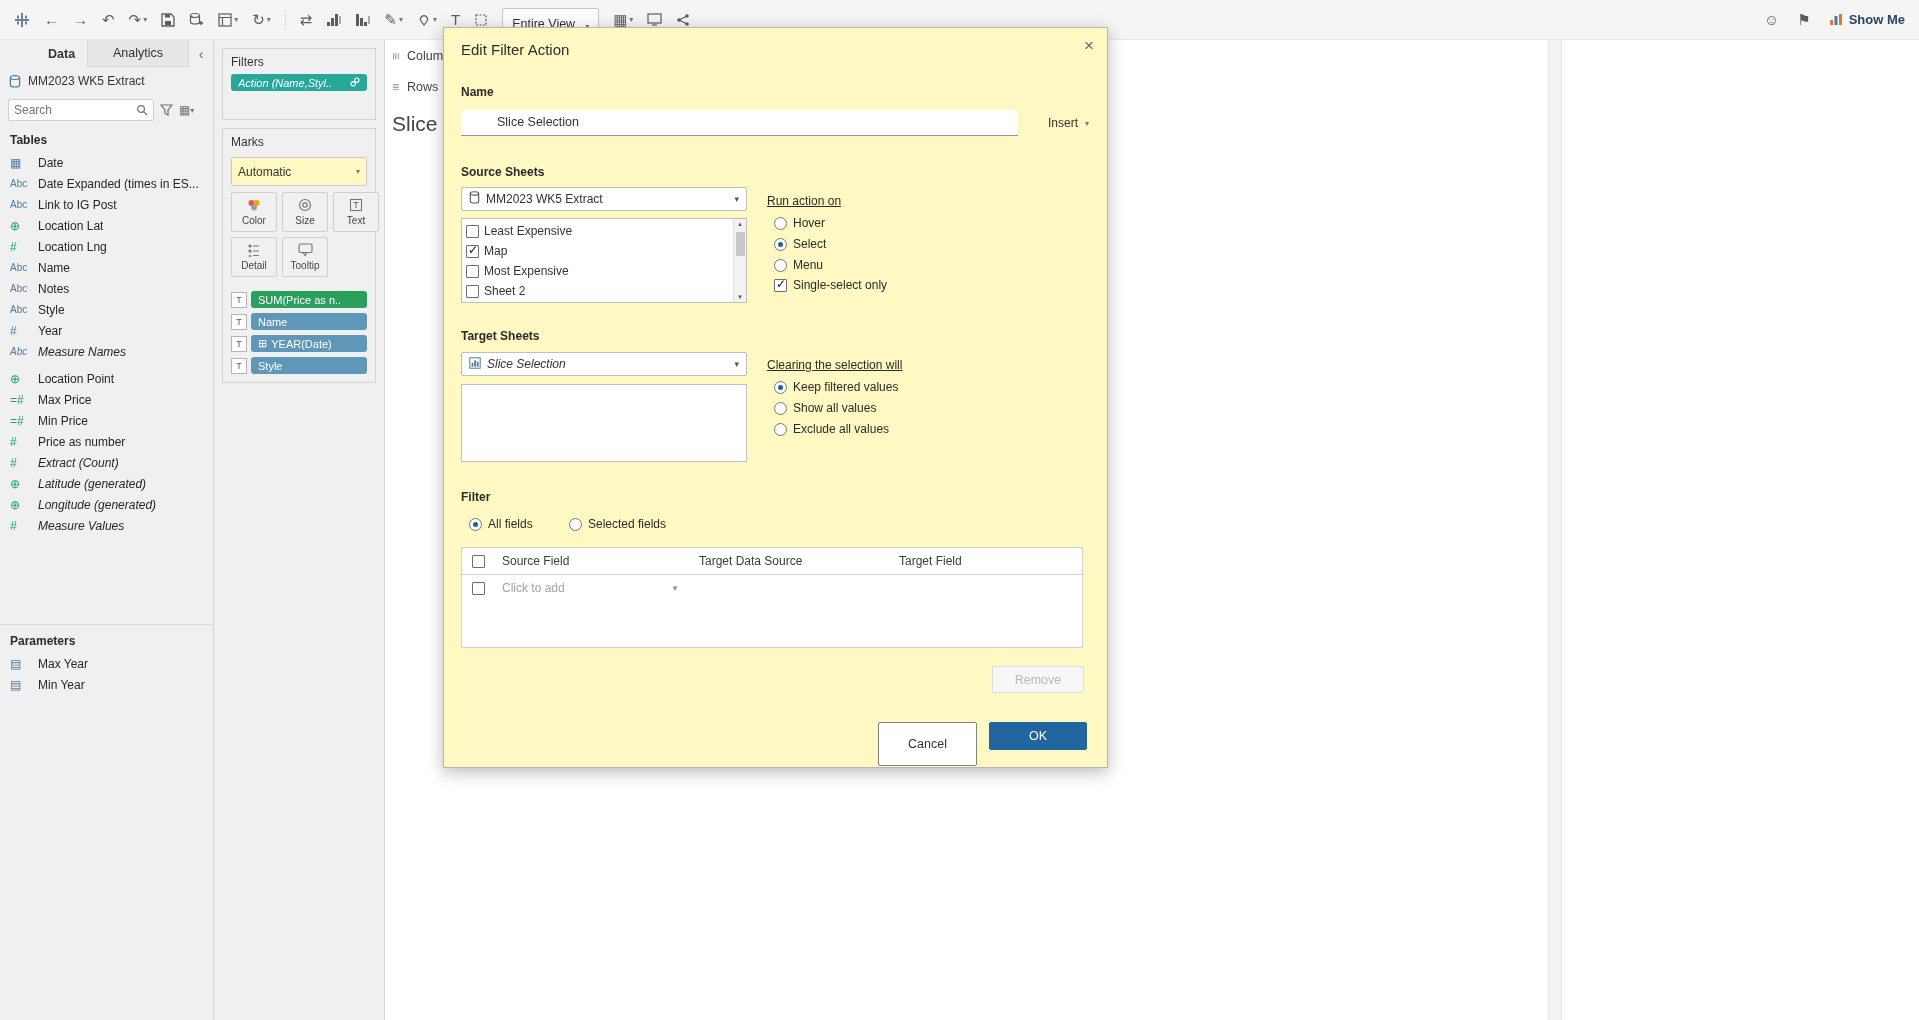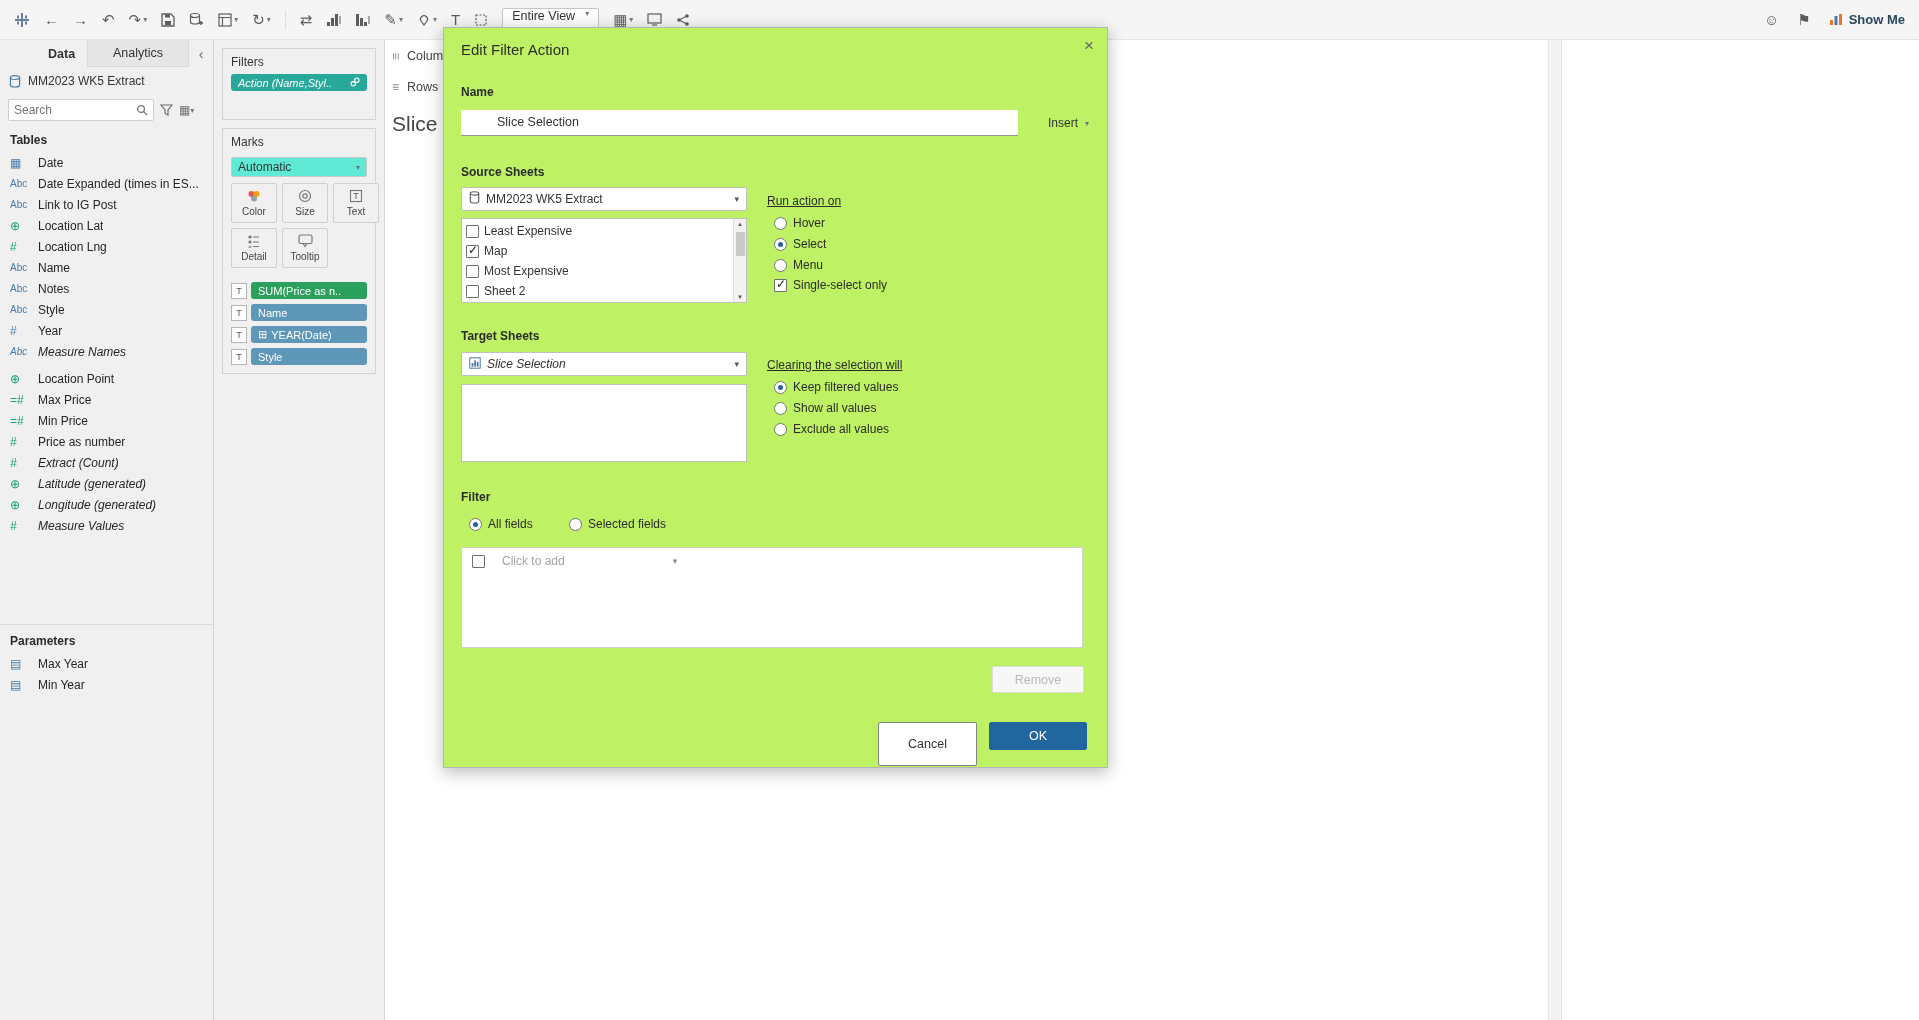--- a/index.html
+++ b/index.html
@@ -14,21 +14,21 @@
     position:absolute; left:0; top:0; width:1919px; height:40px;
     background:#f5f5f5; border-bottom:1px solid #e6e6e6;
     display:flex; align-items:center; padding:0 14px; gap:14px; color:#5c5c5c;
   }
   .tb-icon { font-size:15px; line-height:1; color:#5c5c5c; display:inline-flex; align-items:center; gap:2px; }
   .tb-icon svg { display:block; }
   .mini-caret { font-size:8px; color:#777; }
   .tb-sep { width:1px; height:20px; background:#ddd; }
   .entire-view {
     height:24px; background:#fdfdfd; border:1px solid #c6c6c6; border-radius:2px;
-    display:flex; align-items:flex-start; gap:10px; padding:0 9px; font-size:12.5px; color:#333;
+    display:flex; align-items:flex-end; gap:10px; padding:0 9px; font-size:12.5px; color:#333;
   }
   .tb-right { margin-left:auto; display:flex; align-items:center; gap:18px; }
   .show-me { display:flex; align-items:center; gap:6px; font-size:13px; font-weight:bold; color:#29455e; }
 
   
   .data-pane {
     position:absolute; left:0; top:40px; width:214px; bottom:0;
     background:#f0f0f0; border-right:1px solid #d4d4d4;
   }
   .pane-tabs { display:flex; height:27px; align-items:stretch;margin-left:36px; }
@@ -69,21 +69,21 @@
   .pill {
     flex:1; height:17px; border-radius:3px; color:#fff; font-size:11px;
     display:flex; align-items:center; padding:0 7px; gap:4px; white-space:nowrap; overflow:hidden;
   }
   .pill[data-color="teal"]  { background:#28a79b; }
   .pill[data-color="green"] { background:#2aa05c; }
   .pill[data-color="blue"]  { background:#5e97b8; }
   .pill .pill-label { overflow:hidden; text-overflow:ellipsis; }
   .pill .link-ic { margin-left:auto; flex:none; }
   .mark-type {
-    margin-top:8px; height:20px; border:1px solid #c9c9c9; background:#5eead4; border-radius:2px;
+    margin-top:8px; height:29px; border:1px solid #c9c9c9; background:#fef9c3; border-radius:2px;
     display:flex; align-items:center; justify-content:space-between; padding:0 6px; color:#333;
   }
   .mark-btns { margin-top:6px; display:flex; flex-wrap:wrap; gap:5px; width:150px; }
   .mbtn {
     width:46px; height:40px; border:1px solid #cfcfcf; border-radius:2px; background:#f0f0f0;
     display:flex; flex-direction:column; align-items:center; justify-content:center; gap:3px;
     font-size:10px; color:#444;
   }
   .mark-pills { margin-top:14px; }
   .shelf-chip {
@@ -101,21 +101,21 @@
   .rot90 { display:inline-block; transform:rotate(90deg); }
   .sheet-title { position:absolute; left:7px; top:72px; font-size:21px; color:#454545; }
   .right-strip {
     position:absolute; left:1163px; top:0; width:14px; bottom:0;
     background:#f3f3f3; border-left:1px solid #e4e4e4; border-right:1px solid #e4e4e4;
   }
 
   
   .dialog {
     position:absolute; left:443px; top:27px; width:665px; height:741px;
-    background:#bef264; border:1px solid #b6b6b6; box-shadow:0 4px 16px rgba(0,0,0,.28); z-index:10;
+    background:#fef9c3; border:1px solid #b6b6b6; box-shadow:0 4px 16px rgba(0,0,0,.28); z-index:10;
   }
   .dlg-title { position:absolute; left:17px; top:13px; font-size:15px; color:#2e2e2e; }
   .dlg-close { position:absolute; right:13px; top:8px; font-size:17px; color:#666; cursor:default; }
   .lbl-bold { position:absolute; font-weight:bold; color:#2b2b2b; font-size:12px; }
   .lbl { position:absolute; color:#2b2b2b; font-size:12px;text-decoration:underline; }
   .name-input {
     position:absolute; left:17px; top:82px; width:557px; height:26px;
     border:none; border-bottom:1px solid #949494; outline:none;
     font-family:inherit; font-size:12.5px; color:#333; padding:0 0 2px 36px; background:#fff;
   }
@@ -617,20 +617,28 @@
   <div class="opt-row" style="left:25px; top:489px;">
     <span class="radio" data-checked="true"></span>
     <span>All fields</span>
   </div>
   <div class="opt-row" style="left:125px; top:489px;">
     <span class="radio" data-checked="false"></span>
     <span>Selected fields</span>
   </div>
 
   <div class="flt-table">
+    <div class="tbl-header">
+      <span class="th-cb">
+          <span class="cb" data-checked="false"></span>
+        </span>
+      <span class="th-sf">Source Field</span>
+      <span class="th-tds">Target Data Source</span>
+      <span>Target Field</span>
+    </div>
     <div class="tbl-row">
       <span class="th-cb">
           <span class="cb" data-checked="false"></span>
         </span>
       <span class="cta-text">Click to add</span>
       <span class="cta-caret">▾</span>
     </div>
   </div>
 
   <div class="btn btn-remove">Remove</div>

